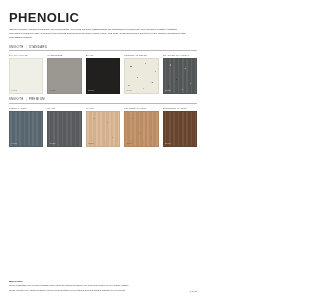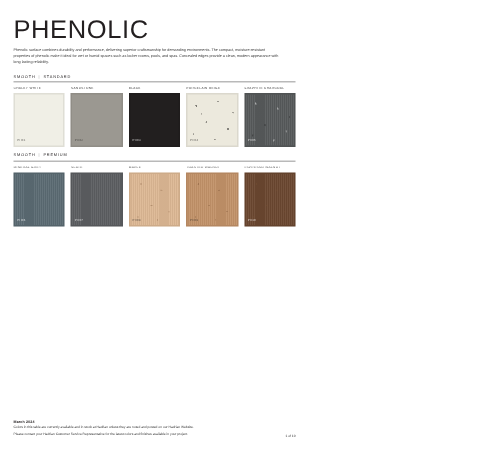--- a/index.html
+++ b/index.html
@@ -18,22 +18,22 @@
   }
   .page {
     width: 206px;
     height: 300px;
     box-sizing: border-box;
     padding: 11px 9px 0 9px;
     position: relative;
   }
   
   .title {
-    font-size: 17px;
-    font-weight: normal;
+    font-size: 13px;
+    font-weight: bold;
     letter-spacing: 0.4px;
     line-height: 1;
     margin: 0 0 4px 0;
     color: #231f20;
   }
   .intro {
     font-size: 2.5px;
     line-height: 1.55;
     color: #3a3a3a;
     margin: 0 0 6px 0;

